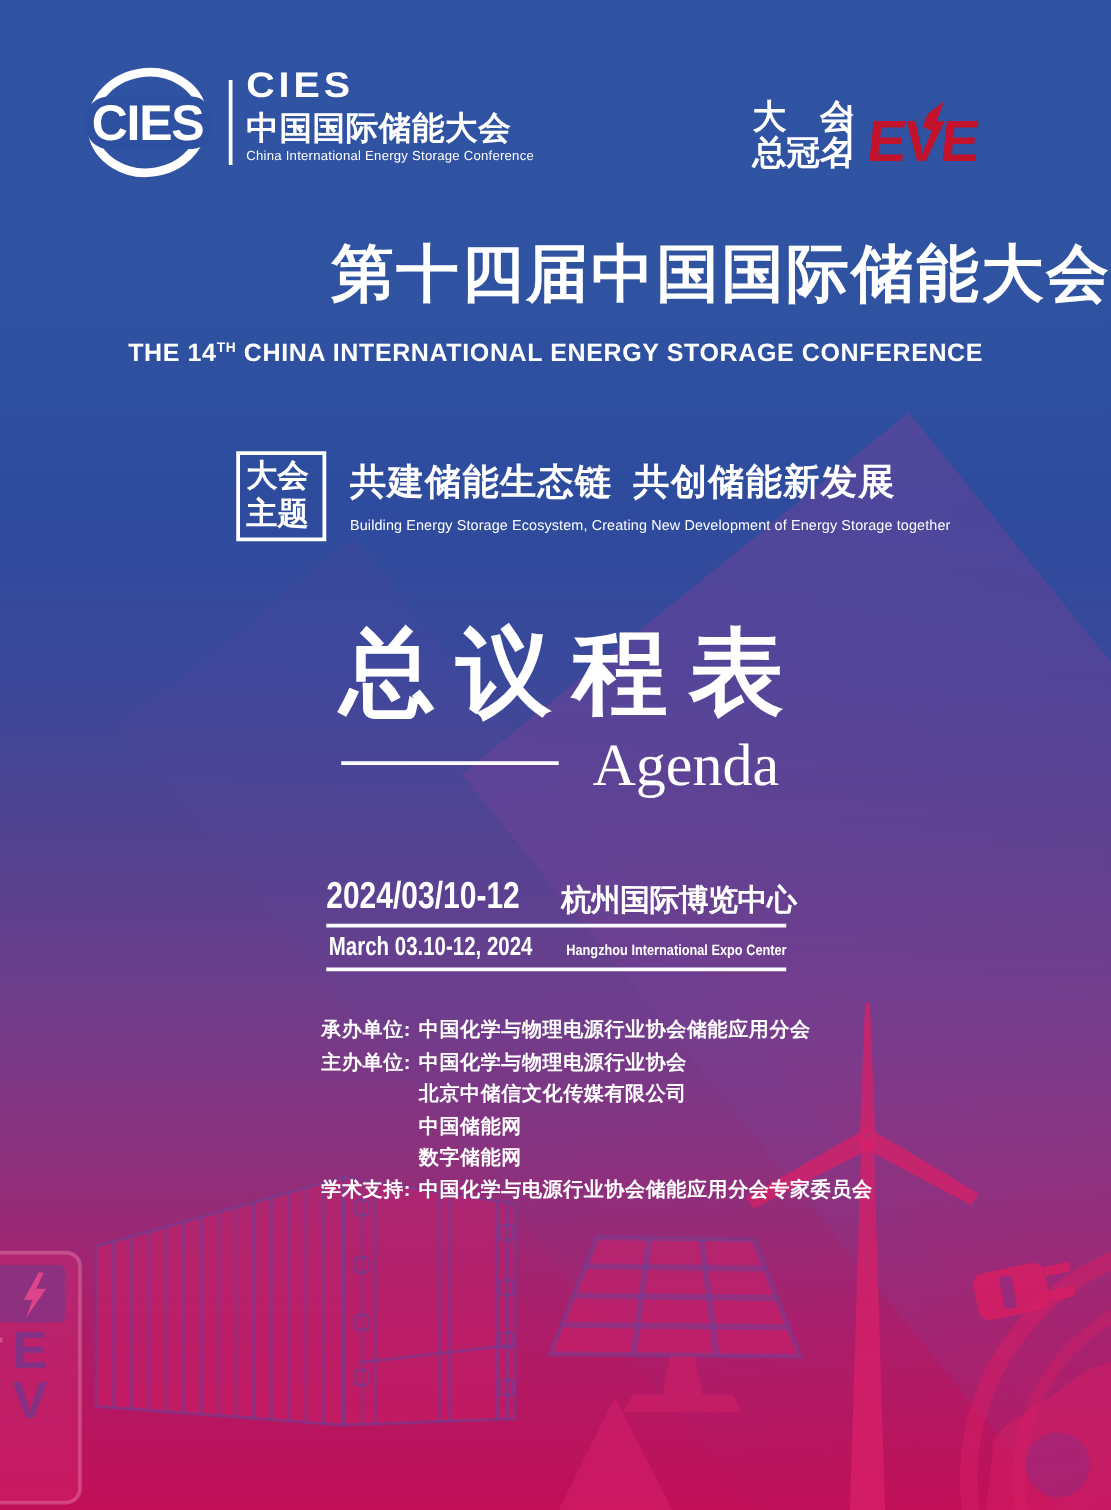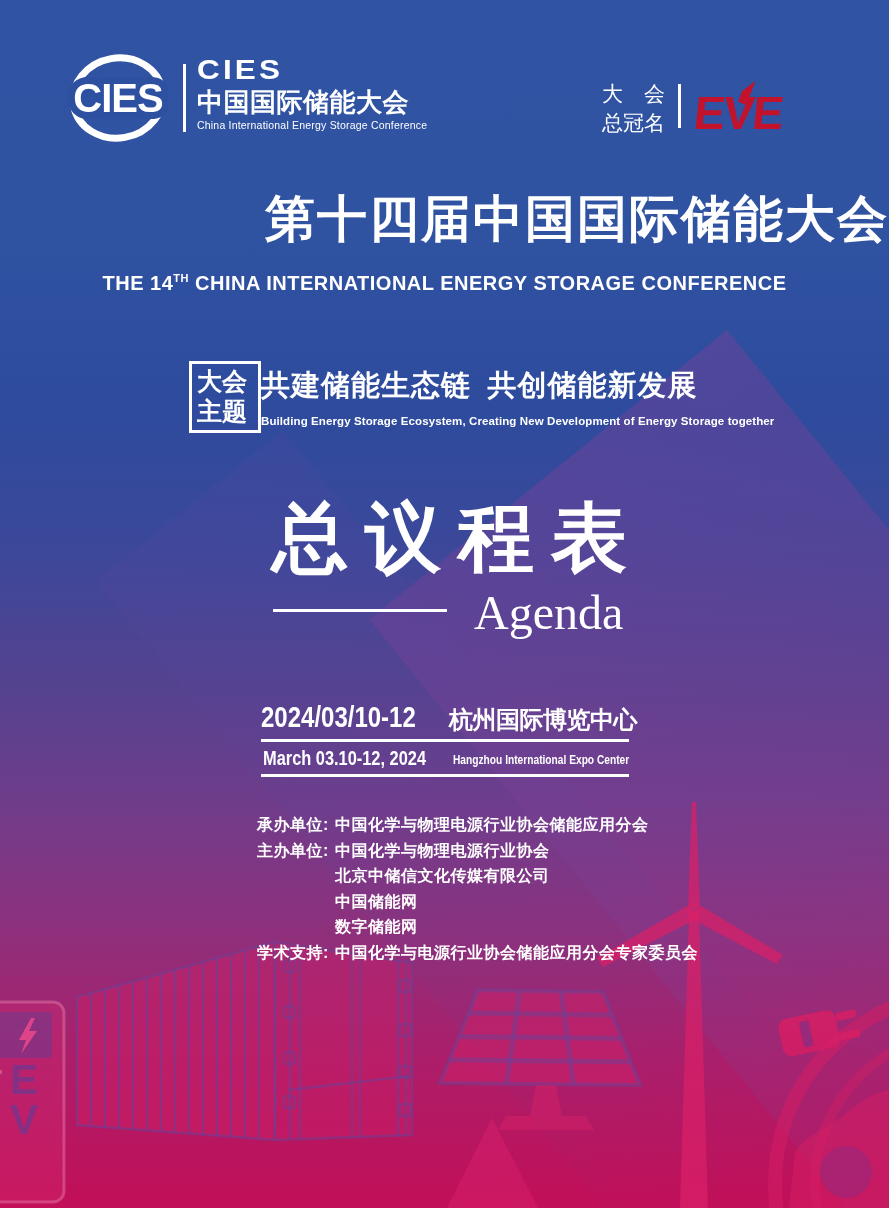--- a/index.html
+++ b/index.html
@@ -31,47 +31,47 @@
     background:linear-gradient(180deg, rgba(90,70,160,0.18) 0%, rgba(120,60,150,0) 70%);
   }
   .scene{position:absolute;left:0;bottom:0;z-index:2;}
   
   .cies-badge{position:absolute;left:68px;top:52px;z-index:3;}
   .hsep1{position:absolute;left:183px;top:64px;width:3px;height:68px;background:#fff;z-index:3;}
   .brand{position:absolute;left:197px;top:55px;z-index:3;line-height:1;}
   .brand-cies{font-size:30px;font-weight:900;letter-spacing:3px;transform:scale(1.05,0.95);transform-origin:left top;}
   .brand-cn{font-size:26px;font-weight:800;margin-top:4px;letter-spacing:0.5px;}
   .brand-en{font-size:10.5px;font-weight:500;margin-top:5px;letter-spacing:0.2px;}
-  .sponsor-label{position:absolute;left:602px;top:79px;z-index:3;font-size:21px;font-weight:400;line-height:29px;}
+  .sponsor-label{position:absolute;left:602px;top:79px;z-index:3;font-size:27px;font-weight:700;line-height:29px;}
   .hsep2{position:absolute;left:678px;top:84px;width:2.5px;height:44px;background:#fff;z-index:3;}
   .eve{position:absolute;left:690px;top:80px;z-index:3;}
   
   .title-cn{
     position:absolute;top:186px;left:0;width:100%;z-index:3;
     text-align:right;font-size:50px;font-weight:900;letter-spacing:2px;
   }
   .title-en{
     position:absolute;top:272px;left:0;width:100%;z-index:3;
     text-align:center;font-size:20px;font-weight:800;letter-spacing:0.5px;
   }
   .title-en sup{font-size:11px;}
   
-  .theme{position:absolute;left:189px;top:361px;z-index:3;display:flex;}
+  .theme{position:absolute;left:189px;top:361px;z-index:3;display:flex;gap:19px;}
   .theme-box{
     width:56px;height:60px;border:3px solid #fff;
     padding:3px 5px;display:flex;flex-direction:column;justify-content:space-around;
     font-family:"Liberation Serif","DejaVu Serif",serif;
     font-size:25px;font-weight:700;line-height:1.1;
   }
   .theme-box div{display:flex;justify-content:space-between;}
   .theme-cn{
     font-family:"Liberation Serif","DejaVu Serif",serif;
     font-size:29px;font-weight:700;letter-spacing:1px;white-space:pre;padding-top:5px;
   }
-  .theme-en{font-size:11.5px;font-weight:700;margin-top:9px;letter-spacing:0.1px;}
+  .theme-en{font-size:11.5px;font-weight:400;margin-top:9px;letter-spacing:0.1px;}
   
   .agenda-cn{
     position:absolute;top:488px;left:0;width:100%;z-index:3;text-align:center;
     font-family:"Liberation Serif","DejaVu Serif",serif;
     font-size:76px;font-weight:700;letter-spacing:17px;padding-left:27px;box-sizing:border-box;
   }
   .agenda-row{position:absolute;top:585px;left:0;width:100%;height:50px;z-index:3;}
   .agenda-line{position:absolute;left:273px;top:24px;width:174px;height:3px;background:#fff;}
   .agenda-en{
     position:absolute;left:474px;top:0px;

